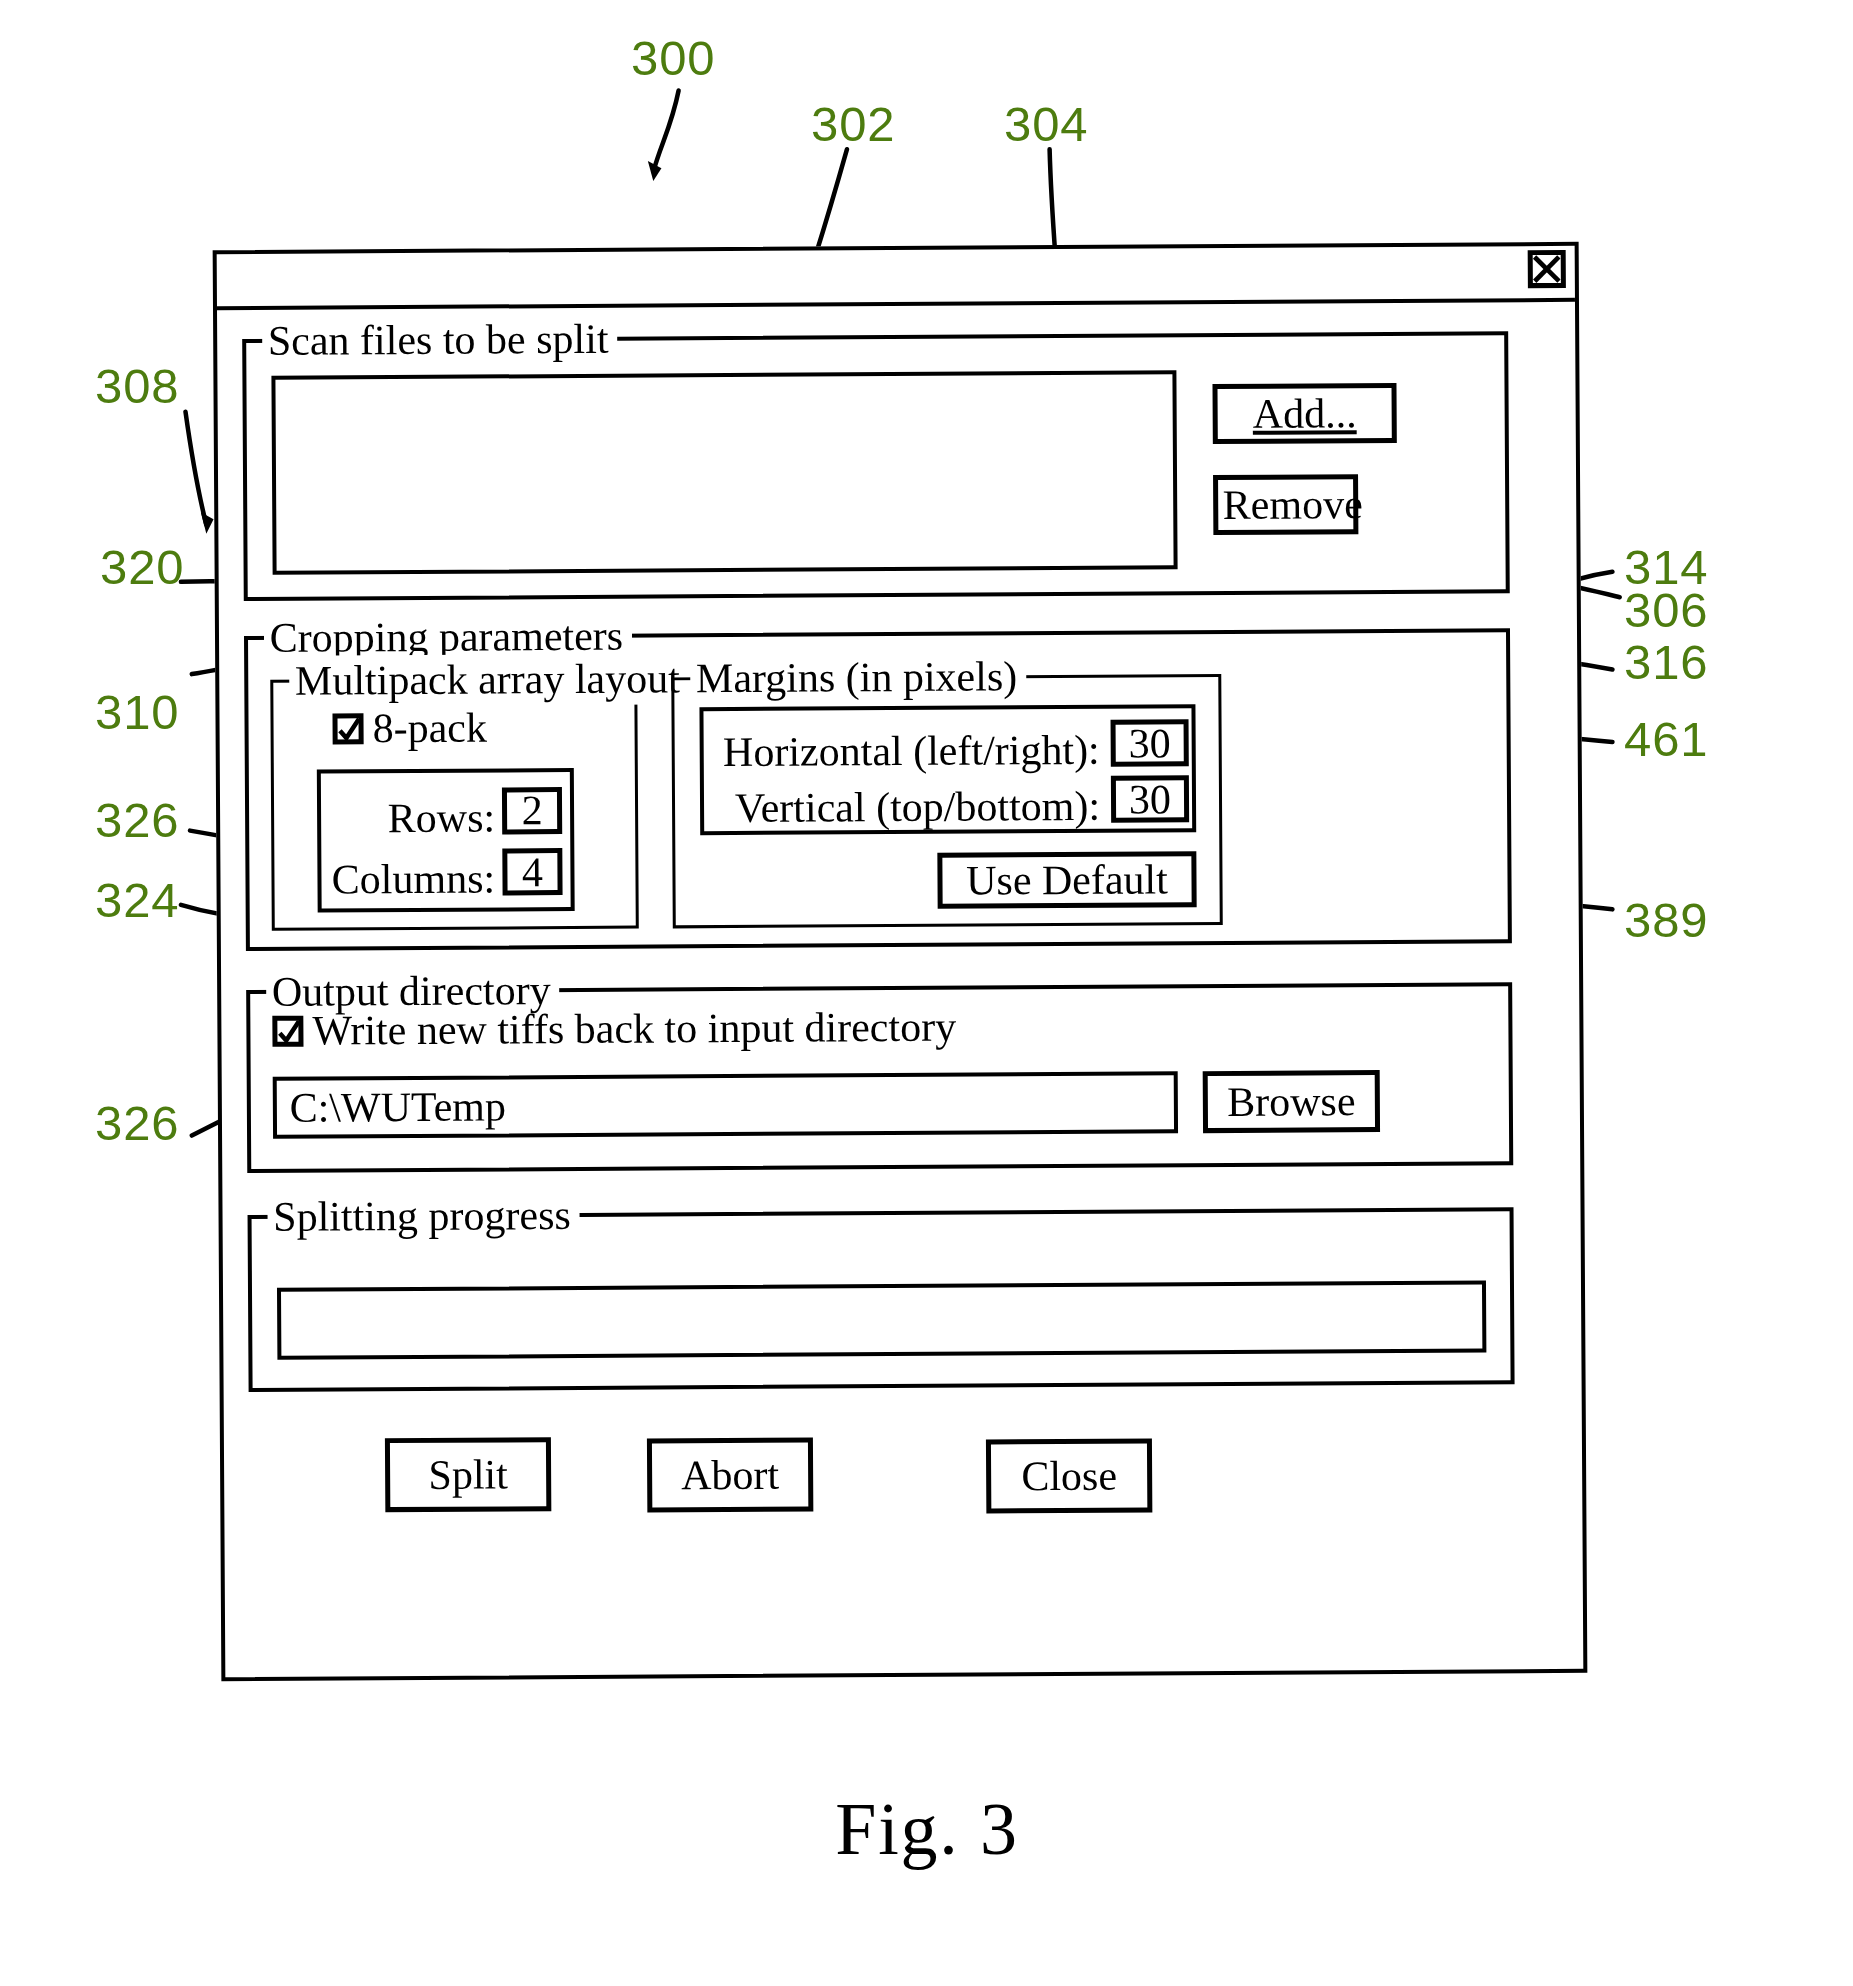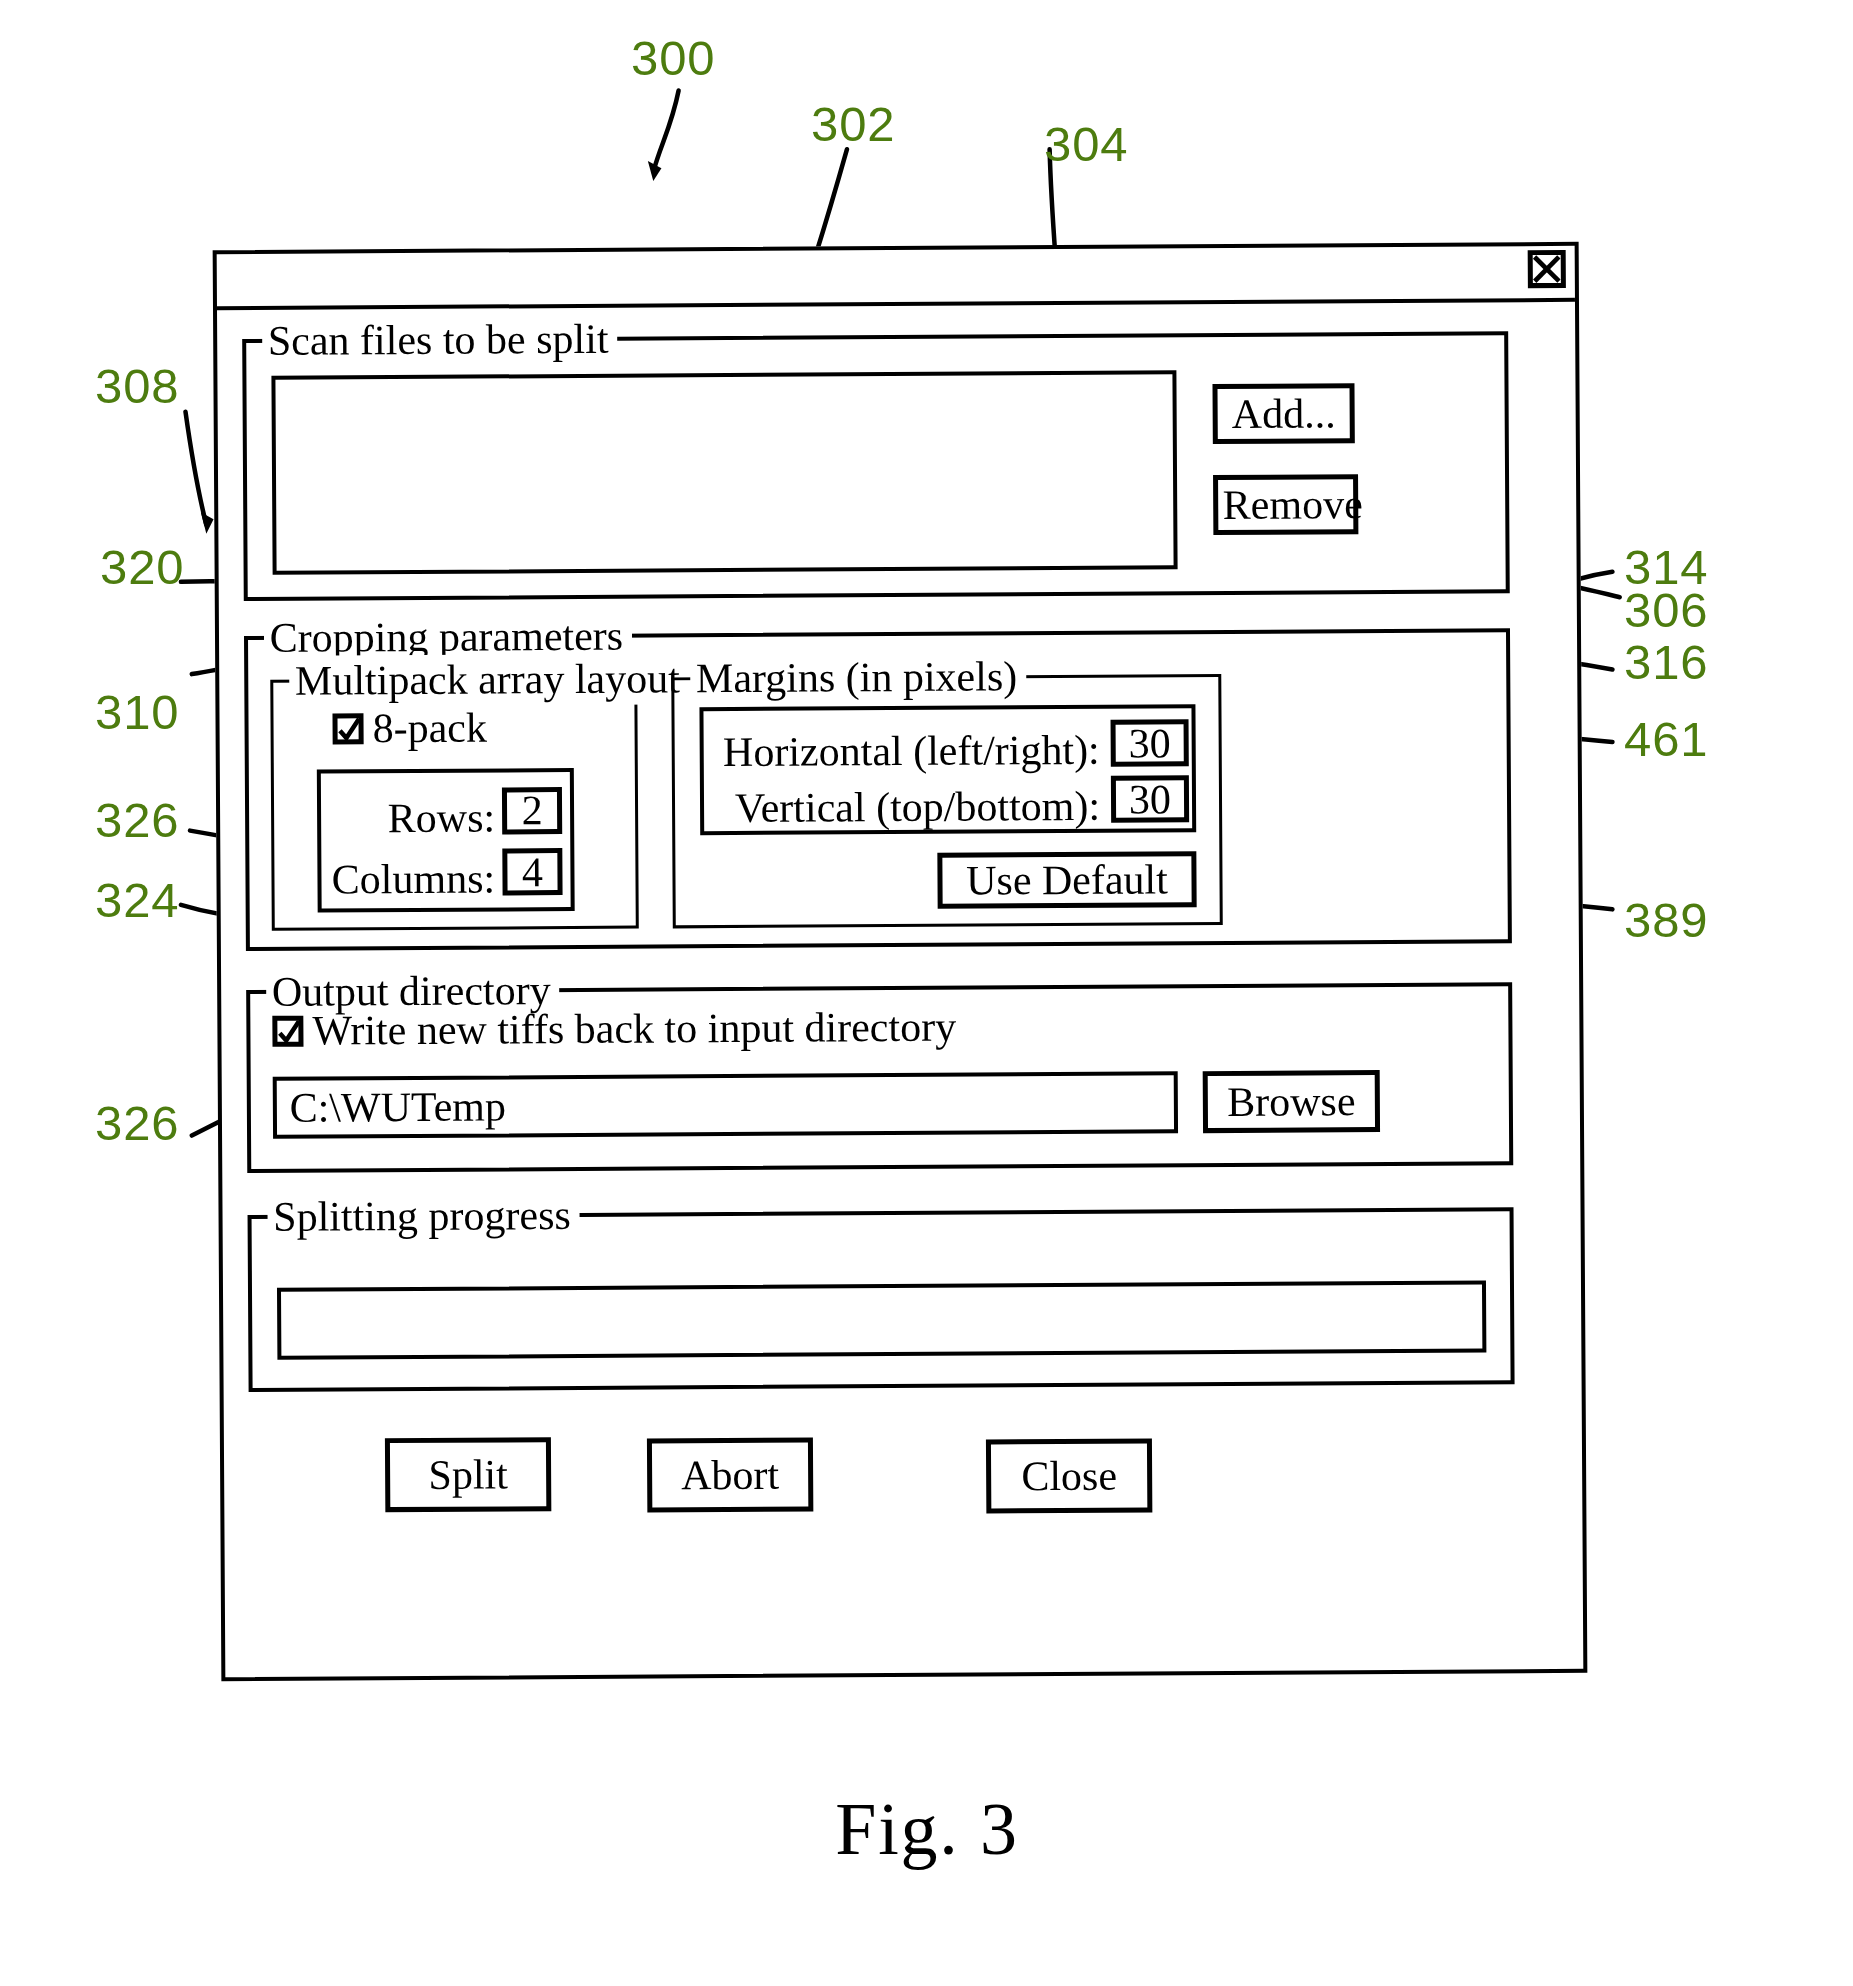--- a/index.html
+++ b/index.html
@@ -216,21 +216,21 @@
   <g fill="#000" stroke="none">
 
     <path d="M 716 178 L 731 186 L 722 200 Z"></path>
     <path d="M 866 358 L 881 366 L 872 382 Z"></path>
     <path d="M 222 566 L 236 574 L 228 590 Z"></path>
   </g>
 </svg>
 
 <div class="ref" style="left:631px;top:34px;">300</div>
 <div class="ref" style="left:811px;top:100px;">302</div>
-<div class="ref" style="left:1044px;top:100px;margin-top:20px;">304</div>
+<div class="ref" style="left:1004px;top:100px;">304</div>
 <div class="ref" style="left:1624px;top:586px;">306</div>
 <div class="ref" style="left:95px;top:362px;">308</div>
 <div class="ref" style="left:95px;top:688px;">310</div>
 <div class="ref" style="left:615px;top:715px;">312</div>
 <div class="ref" style="left:1624px;top:543px;">314</div>
 <div class="ref" style="left:1624px;top:638px;">316</div>
 <div class="ref" style="left:1624px;top:715px;">461</div>
 <div class="ref" style="left:100px;top:543px;">320</div>
 <div class="ref" style="left:1624px;top:896px;">389</div>
 <div class="ref" style="left:95px;top:876px;">324</div>
@@ -248,21 +248,21 @@
     </div>
   </div>
 
   <div id="client">
 
     <div class="group" style="left:25px; top:29px; width:1266px; height:262px;">
       <div class="legend">Scan files to be split</div>
 
       <div class="sunken" style="left:25px; top:33px; width:905px; height:199px;"></div>
 
-      <div class="btn" style="left:966px; top:47px; width:142px; height:60px;">Add...</div>
+      <div class="btn" style="left:966px; top:47px; width:184px; height:60px;text-decoration:underline;">Add...</div>
 
       <div class="btn" style="left:966px; top:138px; width:145px; height:60px;padding-left:14px;">Remove</div>
     </div>
 
     <div class="group" style="left:25px; top:326px; width:1266px; height:315px;">
       <div class="legend">Cropping parameters</div>
 
       <div class="group thin" style="left:22px; top:40px; width:367px; height:251px;">
         <div class="legend">Multipack array layout</div>
 

